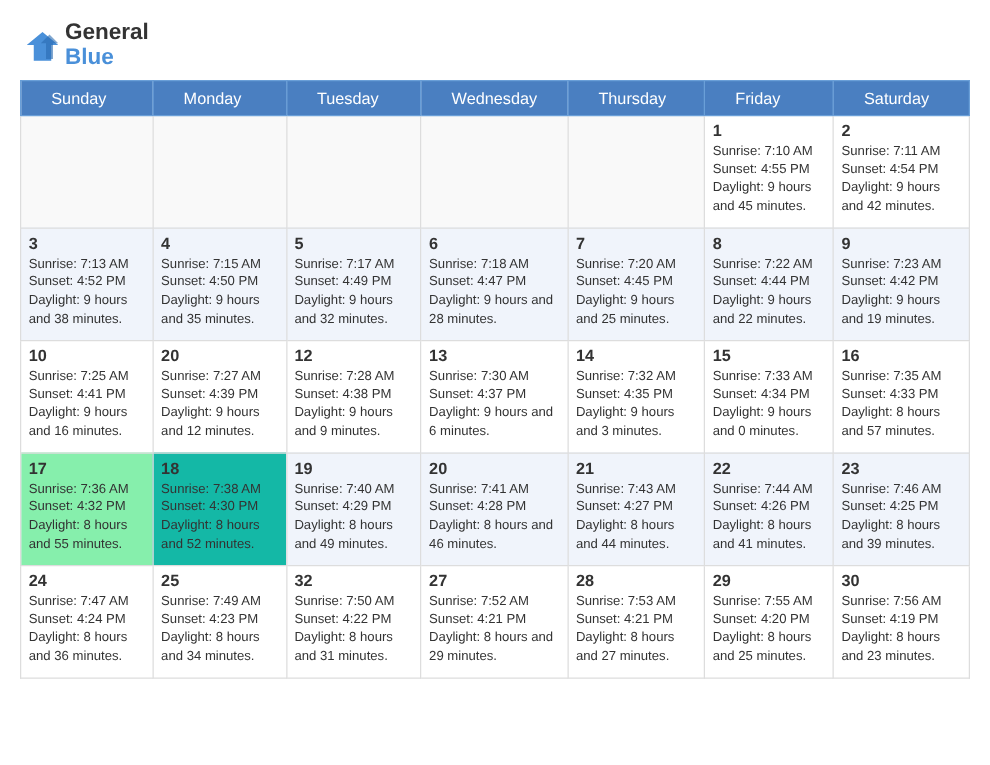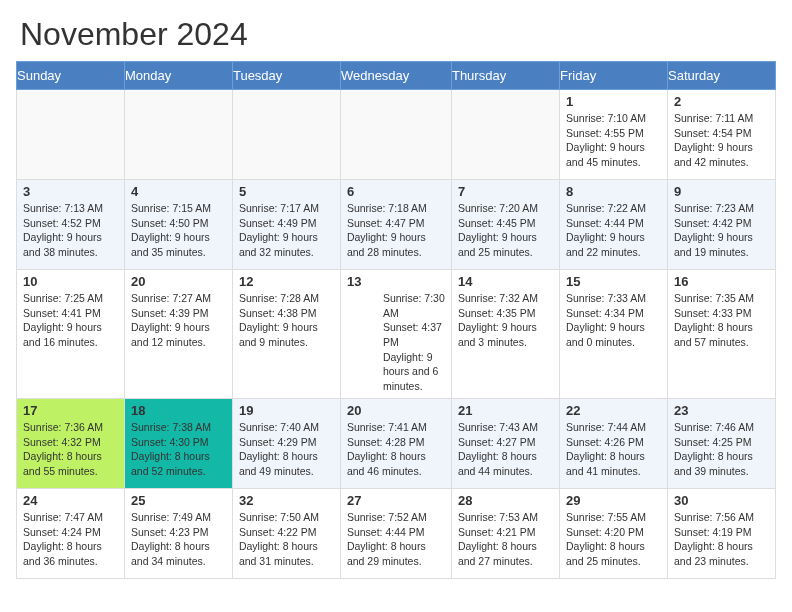--- a/index.html
+++ b/index.html
@@ -7,36 +7,45 @@
     .header { display: flex; justify-content: space-between; align-items: flex-start; padding: 16px 20px 8px 20px; }
     .logo { display: flex; align-items: center; }
     .logo-text { display: flex; flex-direction: column; line-height: 1.1; }
     .logo-general { font-size: 18px; font-weight: bold; color: #333; }
     .logo-blue { font-size: 18px; font-weight: bold; color: #4a90d9; }
     .logo-icon { width: 28px; height: 28px; margin-right: 4px; }
     .title-block { text-align: right; }
     .month-title { font-size: 32px; font-weight: 300; color: #333; }
     .location { font-size: 14px; color: #555; }
     .calendar { width: 100%; border-collapse: collapse; margin: 0 8px; width: calc(100% - 16px); margin-left: 8px; }
-    .calendar th { background: #4a7fc1; color: white; text-align: left; padding: 6px 0; font-size: 13px; font-weight: normal; border: 1px solid #6a9fd8; }
+    .calendar th { background: #4a7fc1; color: white; text-align: left; padding: 6px 24px; font-size: 13px; font-weight: normal; border: 1px solid #6a9fd8; }
     .calendar td { border: 1px solid #ddd; vertical-align: top; padding: 4px 6px; width: 113px; min-height: 80px; background: #fff; }
     .calendar tr:nth-child(even) td { background: #f5f8ff; }
     .calendar td.empty { background: #f9f9f9; }
     .day-num { font-size: 13px; font-weight: bold; color: #333; display: block; margin-bottom: 2px; }
     .day-info { font-size: 10.5px; color: #333; line-height: 1.4; }
     .week-row td { height: 90px; }
     table { border-collapse: collapse; }
     .outer { padding: 0 8px 8px 8px; }
   </style>
 </head>
 <body>
 
 <div class="header">
+  <div class="logo">
+    <svg class="logo-icon" viewBox="0 0 40 40">
+      <polygon points="20,5 38,20 30,20 30,38 10,38 10,20 2,20" fill="#4a90d9"></polygon>
+      <polygon points="28,8 38,18 32,18 32,36 24,36 24,18 18,18" fill="#2a6ab0" opacity="0.6"></polygon>
+    </svg>
+    <div class="logo-text">
+      <span class="logo-general">General</span>
+      <span class="logo-blue">Blue</span>
+    </div>
+  </div>
   <div class="title-block">
-    <div class="month-title">November 2024</div>
   </div>
 </div>
 
 <div class="outer">
   <table class="calendar">
     <thead>
       <tr>
       <th>Sunday</th>
           <th>Monday</th>
           <th>Tuesday</th>
@@ -124,21 +133,21 @@
 Daylight: 9 hours and 12 minutes.</div>
           </td>
           <td>
             <span class="day-num">12</span>
             <div class="day-info" style="white-space: pre-line;">Sunrise: 7:28 AM
 Sunset: 4:38 PM
 Daylight: 9 hours and 9 minutes.</div>
           </td>
           <td>
             <span class="day-num">13</span>
-            <div class="day-info" style="white-space: pre-line; margin-left: 36px;">Sunrise: 7:30 AM
+            <div class="day-info" style="white-space: pre-line;">Sunrise: 7:30 AM
 Sunset: 4:37 PM
 Daylight: 9 hours and 6 minutes.</div>
           </td>
           <td>
             <span class="day-num">14</span>
             <div class="day-info" style="white-space: pre-line;">Sunrise: 7:32 AM
 Sunset: 4:35 PM
 Daylight: 9 hours and 3 minutes.</div>
           </td>
           <td>
@@ -148,21 +157,21 @@
 Daylight: 9 hours and 0 minutes.</div>
           </td>
           <td>
             <span class="day-num">16</span>
             <div class="day-info" style="white-space: pre-line;">Sunrise: 7:35 AM
 Sunset: 4:33 PM
 Daylight: 8 hours and 57 minutes.</div>
           </td>
         </tr>
         <tr class="week-row" style="background: rgb(240, 244, 251);">
-          <td style="background: #bef264; margin-left: 17px;">
+          <td style="background: #86efac; margin-left: 17px;">
             <span class="day-num">17</span>
             <div class="day-info" style="white-space: pre-line;">Sunrise: 7:36 AM
 Sunset: 4:32 PM
 Daylight: 8 hours and 55 minutes.</div>
           </td>
           <td style="background: #14b8a6;">
             <span class="day-num">18</span>
             <div class="day-info" style="white-space: pre-line;">Sunrise: 7:38 AM
 Sunset: 4:30 PM
 Daylight: 8 hours and 52 minutes.</div>
@@ -213,21 +222,21 @@
           </td>
           <td>
             <span class="day-num">32</span>
             <div class="day-info" style="white-space: pre-line;">Sunrise: 7:50 AM
 Sunset: 4:22 PM
 Daylight: 8 hours and 31 minutes.</div>
           </td>
           <td>
             <span class="day-num">27</span>
             <div class="day-info" style="white-space: pre-line;">Sunrise: 7:52 AM
-Sunset: 4:44 PM
+Sunset: 4:21 PM
 Daylight: 8 hours and 29 minutes.</div>
           </td>
           <td>
             <span class="day-num">28</span>
             <div class="day-info" style="white-space: pre-line;">Sunrise: 7:53 AM
 Sunset: 4:21 PM
 Daylight: 8 hours and 27 minutes.</div>
           </td>
           <td>
             <span class="day-num">29</span>

